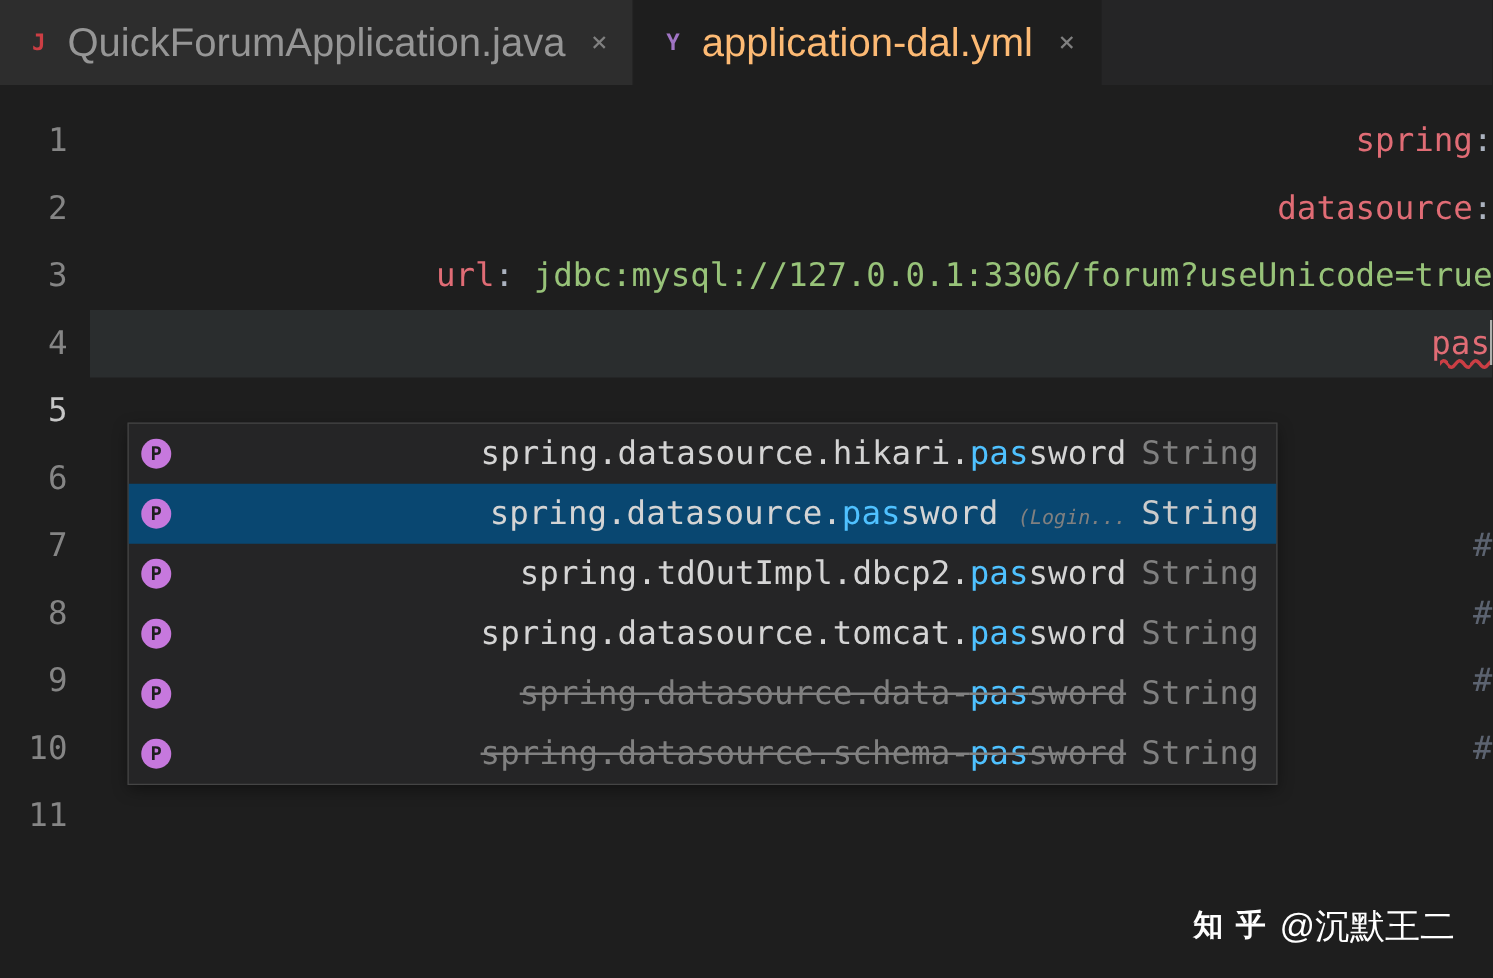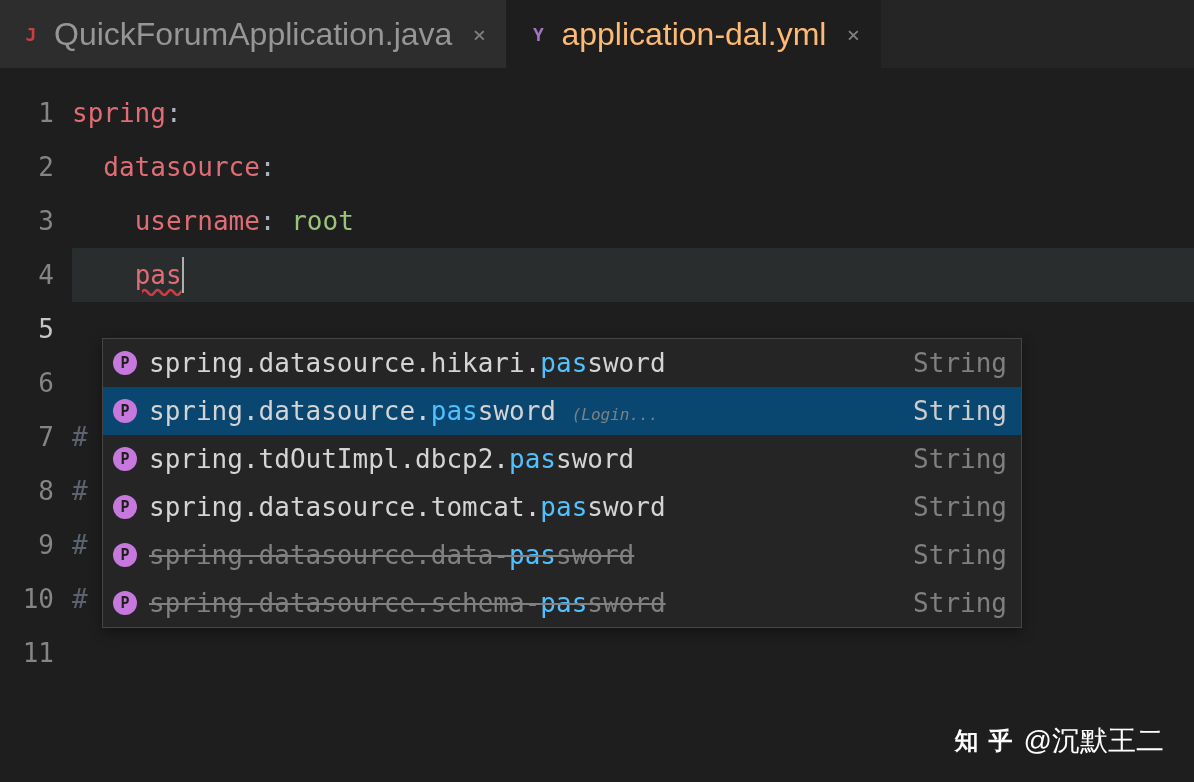--- a/index.html
+++ b/index.html
@@ -87,20 +87,21 @@
       height: 54px;
       line-height: 54px;
       font-size: 26px;
     }
     .gutter .line-no.current {
       color: #c6c6c6;
     }
     .code {
       flex: 1;
       position: relative;
+      text-align: right;
     }
     .code-line {
       height: 54px;
       line-height: 54px;
       white-space: pre;
       position: relative;
     }
     .code-line.current {
       background: #2a2d2e;
     }
@@ -253,21 +254,21 @@
     <div class="line-no">6</div>
     <div class="line-no">7</div>
     <div class="line-no">8</div>
     <div class="line-no">9</div>
     <div class="line-no">10</div>
     <div class="line-no">11</div>
   </div>
   <div class="code">
     <div class="code-line"><span class="key">spring</span><span class="colon">:</span></div>
     <div class="code-line">  <span class="key">datasource</span><span class="colon">:</span></div>
-    <div class="code-line">    <span class="key">username</span><span class="colon">:</span> <span class="value">root</span></div>
+    <div class="code-line">    <span class="key">url</span><span class="colon">:</span> <span class="value">jdbc:mysql://127.0.0.1:3306/forum?useUnicode=true</span></div>
     <div class="code-line current">    <span class="typed">pas</span><span class="cursor"></span></div>
     <div class="code-line"></div>
     <div class="code-line"></div>
     <div class="code-line"><span class="comment">#</span></div>
     <div class="code-line"><span class="comment">#</span></div>
     <div class="code-line"><span class="comment">#</span></div>
     <div class="code-line"><span class="comment">#</span></div>
 
     <div class="autocomplete">
       <div class="ac-item">

